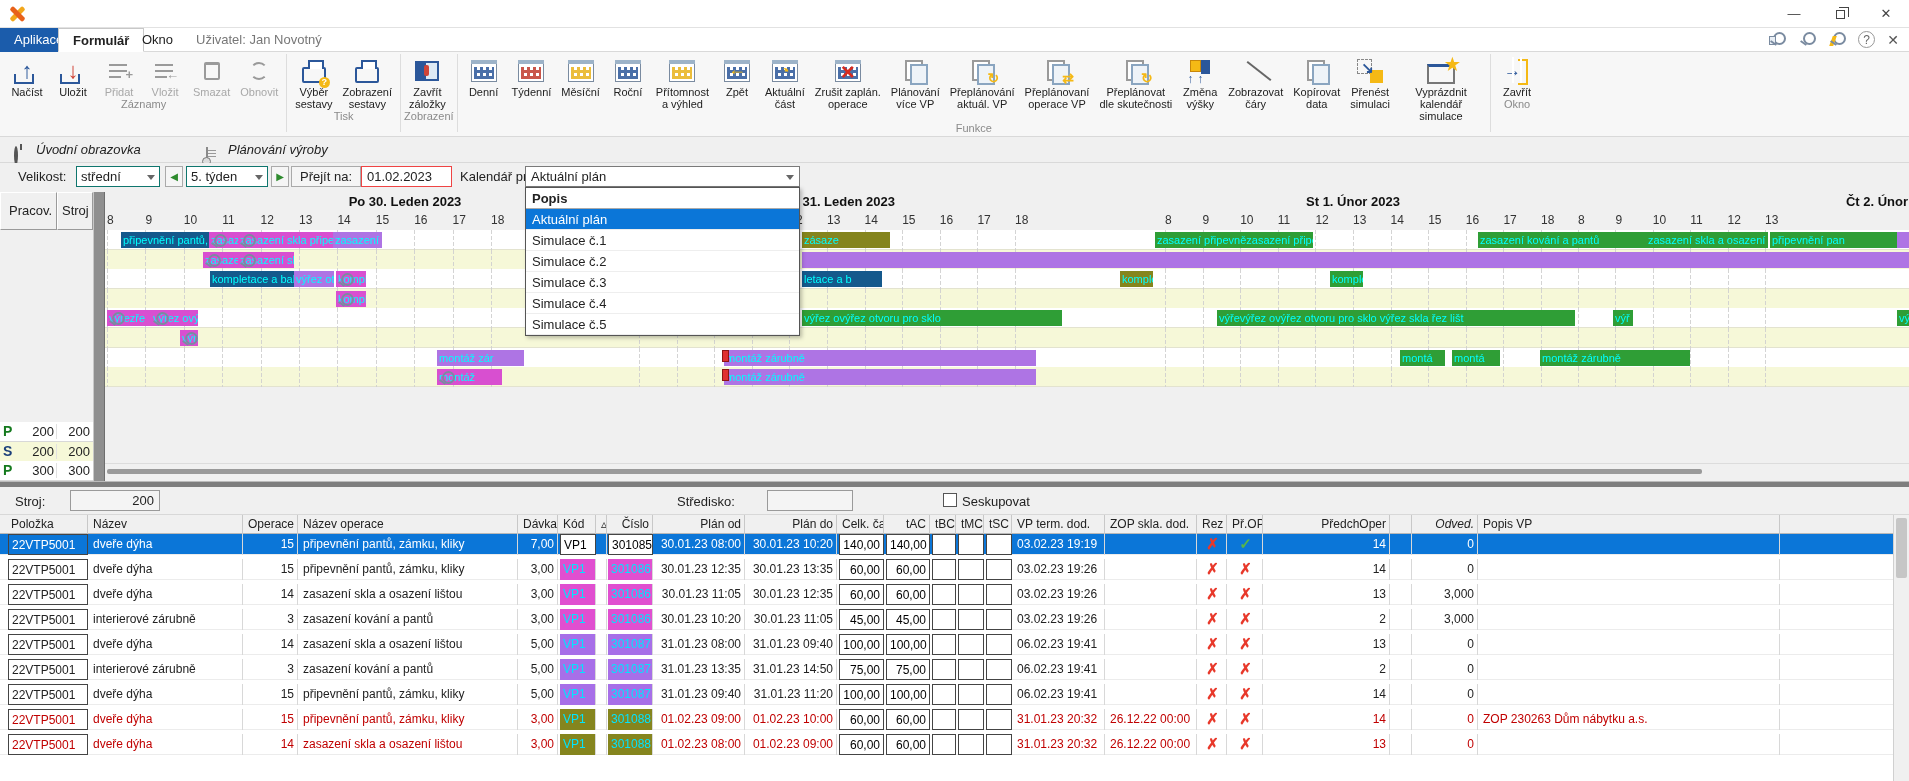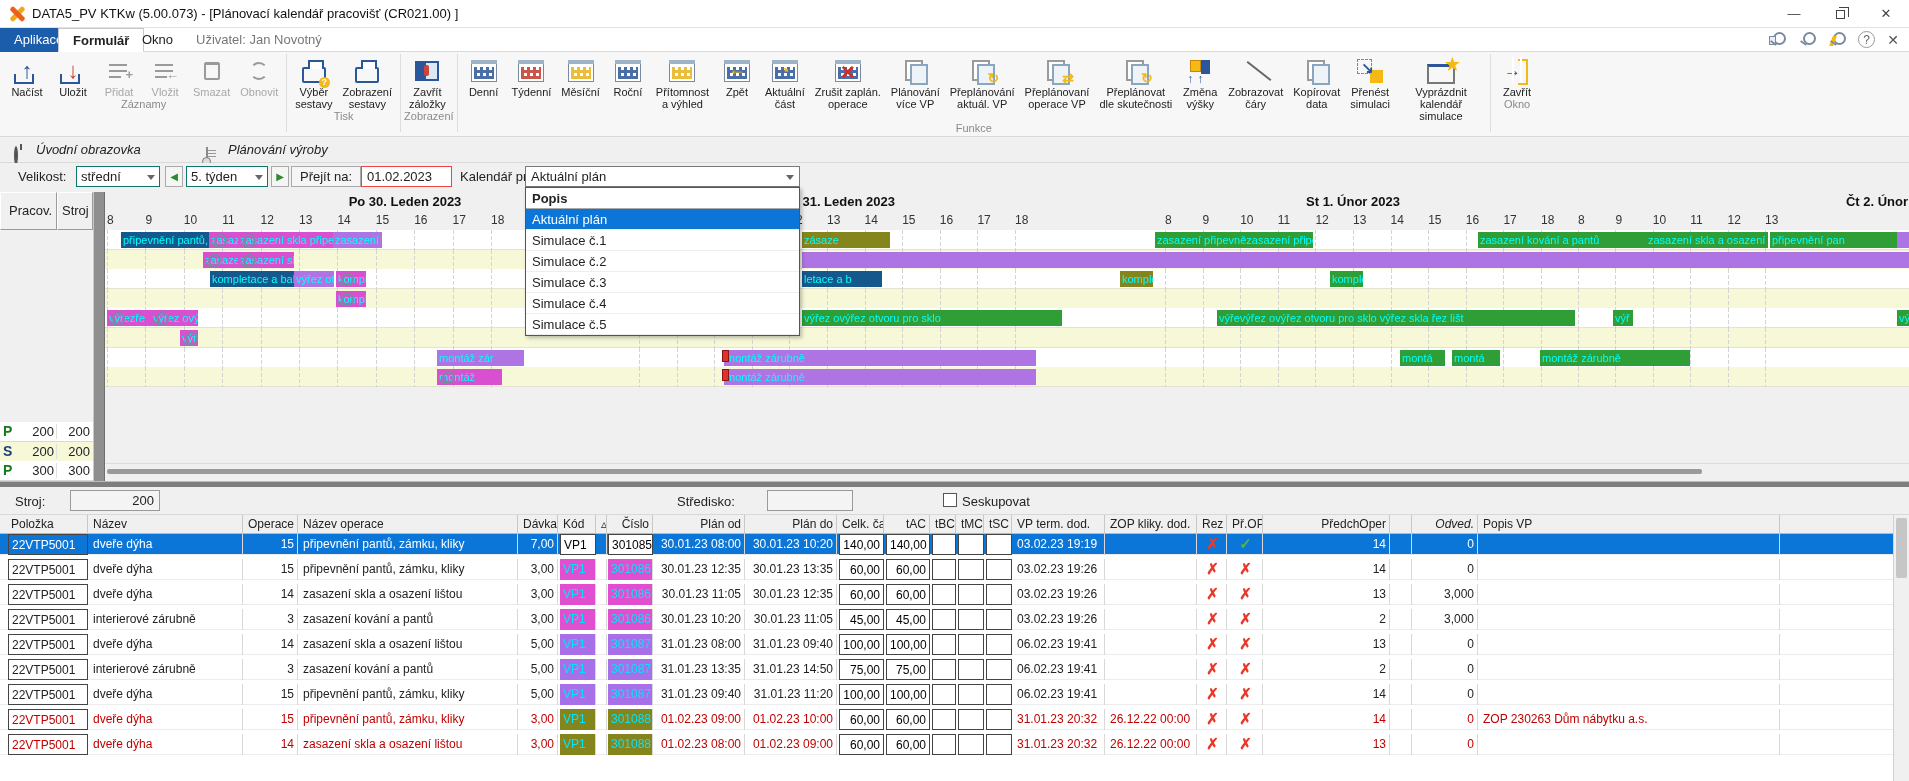--- a/index.html
+++ b/index.html
@@ -169,21 +169,20 @@
   .r { text-align:right; } .c { text-align:center; }
 </style>
 </head>
 <body>
 
 <div id="titlebar">
   <div id="app-logo">
       <span class="l1"></span>
       <span class="l2"></span>
     </div>
-  <div id="title-text">DATA5_PV KTKw (5.00.073) - [Plánovací kalendář pracovišť (CR021.00) ]</div>
   <div class="winbtn" style="right:92px;">—</div>
   <div class="winbtn" id="btn-restore" style="right:46px;"><span class="sq"></span></div>
   <div class="winbtn" style="right:0;">✕</div>
 </div>
 
 <div id="menubar">
   <div class="menu-item" id="menu-aplikace">Aplikace</div>
   <div class="menu-item" id="menu-formular">Formulář</div>
   <div class="menu-item" id="menu-okno">Okno</div>
   <div class="menu-item" id="menu-user">Uživatel: Jan Novotný</div>
@@ -967,21 +966,21 @@
       <div class="th c" style="left: 598px; width: 9px;">▵</div>
       <div class="th r" style="left: 608px; width: 45px;">Číslo</div>
       <div class="th r" style="left: 655px; width: 90px;">Plán od</div>
       <div class="th r" style="left: 747px; width: 90px;">Plán do</div>
       <div class="th r" style="left: 839px; width: 45px;">Celk. čas</div>
       <div class="th r" style="left: 886px; width: 44px;">tAC</div>
       <div class="th c" style="left: 932px; width: 24px;">tBC</div>
       <div class="th c" style="left: 958px; width: 26px;">tMC</div>
       <div class="th c" style="left: 986px; width: 26px;">tSC</div>
       <div class="th " style="left: 1014px; width: 91px;">VP term. dod.</div>
-      <div class="th " style="left: 1107px; width: 90px;">ZOP kliky. dod.</div>
+      <div class="th " style="left: 1107px; width: 90px;">ZOP skla. dod.</div>
       <div class="th c" style="left: 1199px; width: 28px;">Rez</div>
       <div class="th c" style="left: 1229px; width: 34px;">Př.OP</div>
       <div class="th r" style="left: 1265px; width: 125px;">PředchOper</div>
       <div class="th " style="left: 1392px; width: 20px;"></div>
       <div class="th r" style="left: 1414px; width: 64px; font-style: italic;">Odved.</div>
       <div class="th " style="left: 1480px; width: 300px;">Popis VP</div>
     </div>
   <div id="t-body">
       <div class="t-row sel" style="top: 19px;">
         <div class="t-inner">

